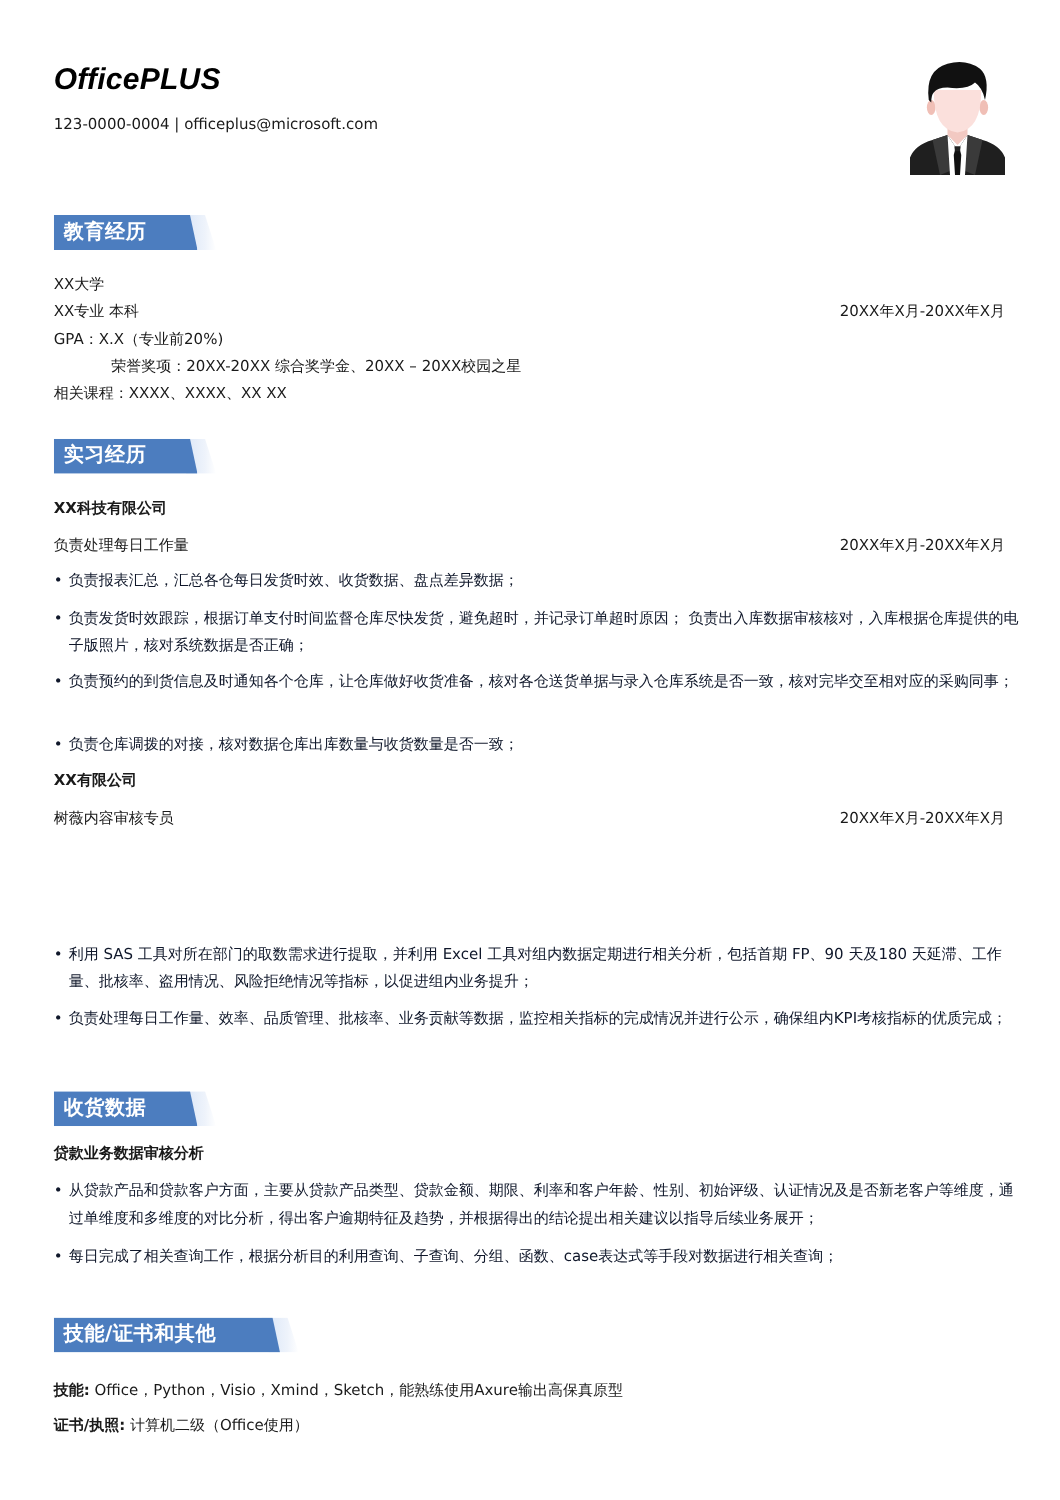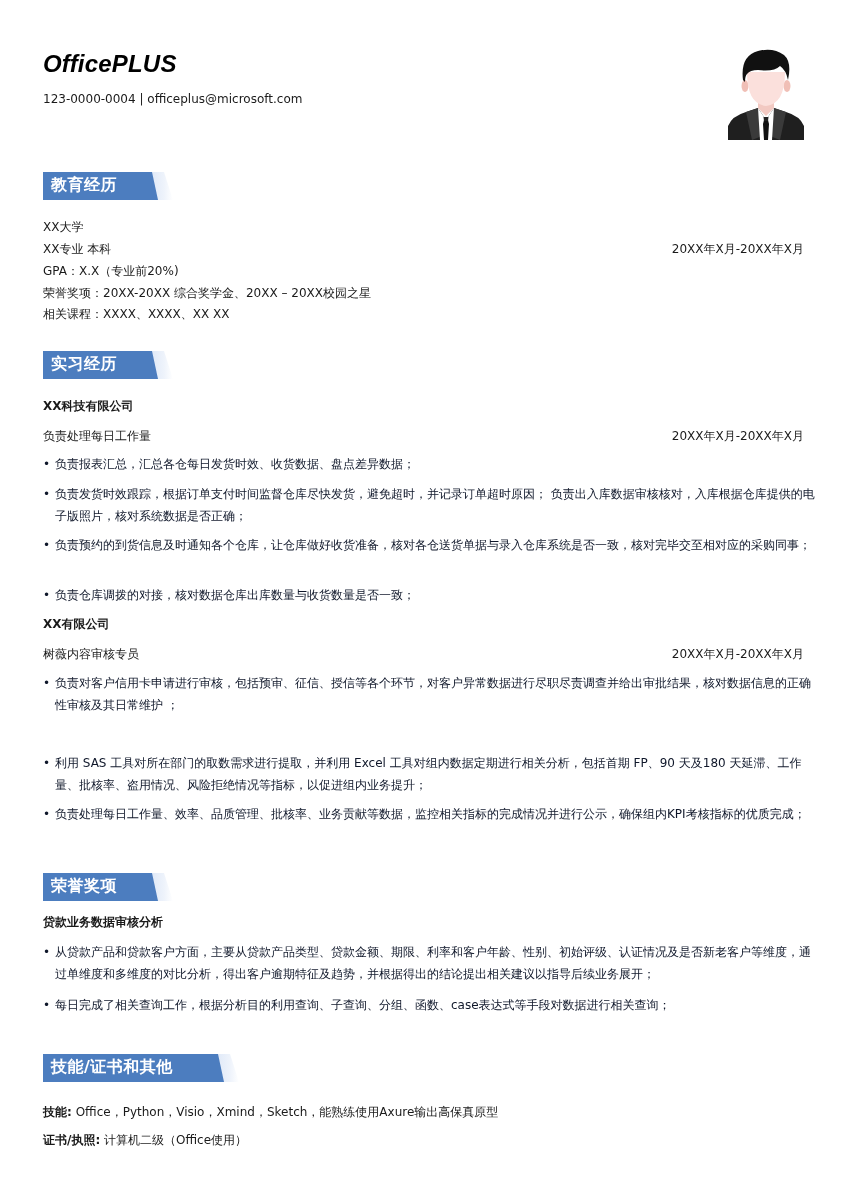--- a/index.html
+++ b/index.html
@@ -137,21 +137,21 @@
   <div class="section-head" style="top:172px; width:130px;">
     <div class="shade" style="left:100px; width:30px; clip-path: polygon(0 0, 70% 0, 100% 100%, 20% 100%);"></div>
     <div class="bar" style="width:115px; clip-path: polygon(0 0, 109px 0, 115px 100%, 0 100%);"></div>
     <div class="title">教育经历</div>
   </div>
 
   <div class="line" style="top:219px;">XX大学</div>
   <div class="line" style="top:241px;">XX专业 本科</div>
   <div class="date" style="top:241px;">20XX年X月-20XX年X月</div>
   <div class="line" style="top:263px;">GPA：X.X（专业前20%)</div>
-  <div class="line" style="top:285px;">荣誉奖项：20XX-20XX  综合奖学金、20XX  – 20XX校园之星</div>
+  <div class="line" style="top:285px;margin-left:46px;">荣誉奖项：20XX-20XX  综合奖学金、20XX  – 20XX校园之星</div>
   <div class="line" style="top:306px;">相关课程：XXXX、XXXX、XX XX</div>
 
   <div class="section-head" style="top:351px; width:130px;">
     <div class="shade" style="left:100px; width:30px; clip-path: polygon(0 0, 70% 0, 100% 100%, 20% 100%);"></div>
     <div class="bar" style="width:115px; clip-path: polygon(0 0, 109px 0, 115px 100%, 0 100%);"></div>
     <div class="title">实习经历</div>
   </div>
 
   <div class="line bold" style="top:398px;">XX科技有限公司</div>
   <div class="line" style="top:428px;">负责处理每日工作量</div>
@@ -159,28 +159,27 @@
 
   <div class="bullet" style="top:454px;">负责报表汇总，汇总各仓每日发货时效、收货数据、盘点差异数据；</div>
   <div class="bullet" style="top:484px;">负责发货时效跟踪，根据订单支付时间监督仓库尽快发货，避免超时，并记录订单超时原因； 负责出入库数据审核核对，入库根据仓库提供的电子版照片，核对系统数据是否正确；</div>
   <div class="bullet" style="top:535px;">负责预约的到货信息及时通知各个仓库，让仓库做好收货准备，核对各仓送货单据与录入仓库系统是否一致，核对完毕交至相对应的采购同事；</div>
   <div class="bullet" style="top:585px;">负责仓库调拨的对接，核对数据仓库出库数量与收货数量是否一致；</div>
 
   <div class="line bold" style="top:616px;">XX有限公司</div>
   <div class="line" style="top:646px;">树薇内容审核专员</div>
   <div class="date" style="top:646px;">20XX年X月-20XX年X月</div>
 
-  <div class="bullet" style="top:673px;">负责对客户信用卡申请进行审核，包括预审、征信、授信等各个环节，对客户异常数据进行尽职尽责调查并给出审批结果，核对数据信息的正确性审核及其日常维护 ；</div>
   <div class="bullet" style="top:753px;">利用 SAS 工具对所在部门的取数需求进行提取，并利用 Excel 工具对组内数据定期进行相关分析，包括首期 FP、90 天及180 天延滞、工作量、批核率、盗用情况、风险拒绝情况等指标，以促进组内业务提升；</div>
   <div class="bullet" style="top:804px;">负责处理每日工作量、效率、品质管理、批核率、业务贡献等数据，监控相关指标的完成情况并进行公示，确保组内KPI考核指标的优质完成；</div>
 
   <div class="section-head" style="top:873px; width:130px;">
     <div class="shade" style="left:100px; width:30px; clip-path: polygon(0 0, 70% 0, 100% 100%, 20% 100%);"></div>
     <div class="bar" style="width:115px; clip-path: polygon(0 0, 109px 0, 115px 100%, 0 100%);"></div>
-    <div class="title">荣誉奖项</div>
+    <div class="title">收货数据</div>
   </div>
 
   <div class="line bold" style="top:914px;">贷款业务数据审核分析</div>
   <div class="bullet" style="top:942px;">从贷款产品和贷款客户方面，主要从贷款产品类型、贷款金额、期限、利率和客户年龄、性别、初始评级、认证情况及是否新老客户等维度，通过单维度和多维度的对比分析，得出客户逾期特征及趋势，并根据得出的结论提出相关建议以指导后续业务展开；</div>
   <div class="bullet" style="top:995px;">每日完成了相关查询工作，根据分析目的利用查询、子查询、分组、函数、case表达式等手段对数据进行相关查询；</div>
 
   <div class="section-head" style="top:1054px; width:196px;">
     <div class="shade" style="left:166px; width:30px; clip-path: polygon(0 0, 70% 0, 100% 100%, 20% 100%);"></div>
     <div class="bar" style="width:181px; clip-path: polygon(0 0, 175px 0, 181px 100%, 0 100%);"></div>
     <div class="title">技能/证书和其他</div>

